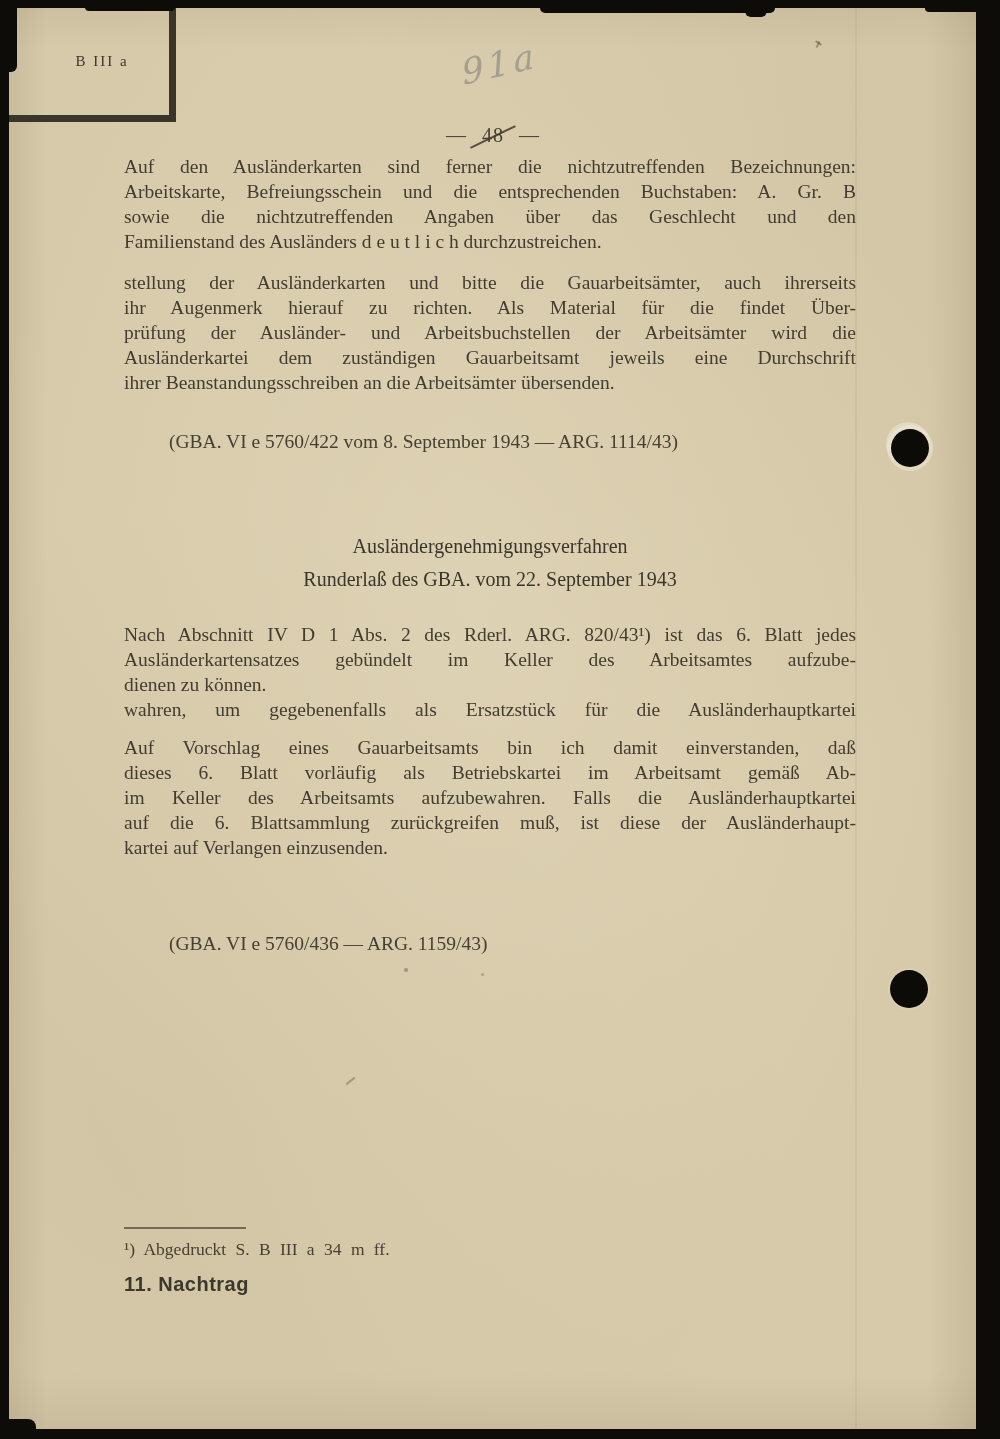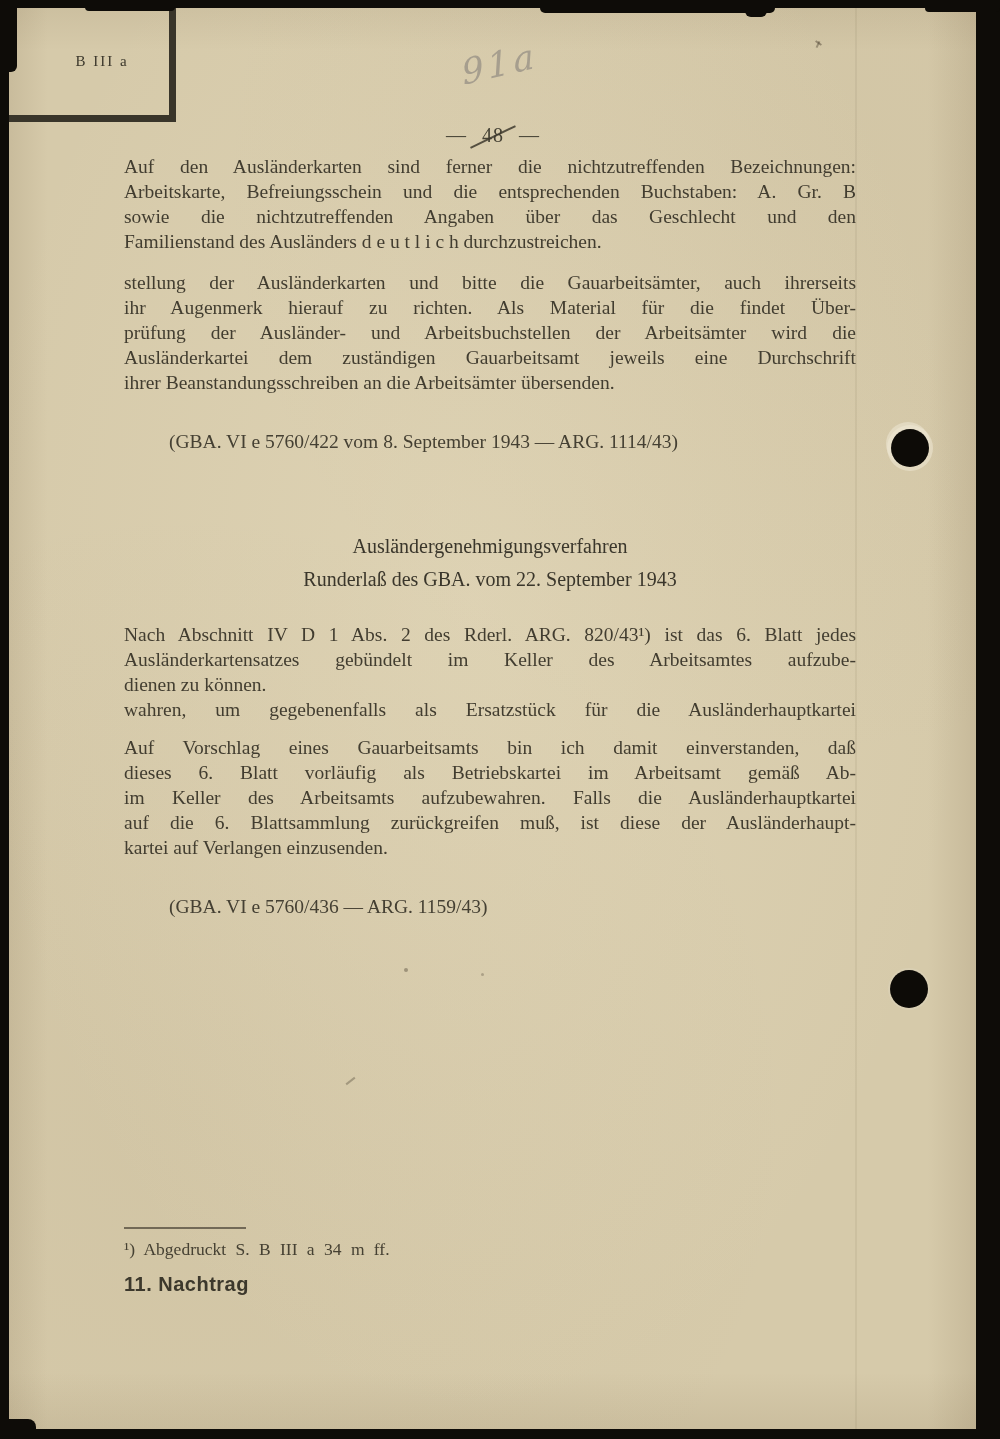--- a/index.html
+++ b/index.html
@@ -108,21 +108,21 @@
     </div>
 
     <div class="para" style="top:727px">
       <div class="line j">Auf Vorschlag eines Gauarbeitsamts bin ich damit einverstanden, daß</div>
       <div class="line j">dieses 6. Blatt vorläufig als Betriebskartei im Arbeitsamt gemäß Ab-</div>
       <div class="line j">im Keller des Arbeitsamts aufzubewahren. Falls die Ausländerhauptkartei</div>
       <div class="line j">auf die 6. Blattsammlung zurückgreifen muß, ist diese der Ausländerhaupt-</div>
       <div class="line">kartei auf Verlangen einzusenden.</div>
     </div>
 
-    <div class="ref" style="top:888px">(GBA. VI e 5760/436 — ARG. 1159/43)</div>
+    <div class="ref" style="top:925px">(GBA. VI e 5760/436 — ARG. 1159/43)</div>
 
     <div class="foot-rule"></div>
     <div class="footnote">¹) Abgedruckt S. B III a 34 m ff.</div>
     <div class="nachtrag">11. Nachtrag</div>
 
     <div class="crease"></div>
     <div class="speck sp1"></div>
     <div class="speck sp1b"></div>
     <div class="speck sp2"></div>
     <div class="speck sp3"></div>

